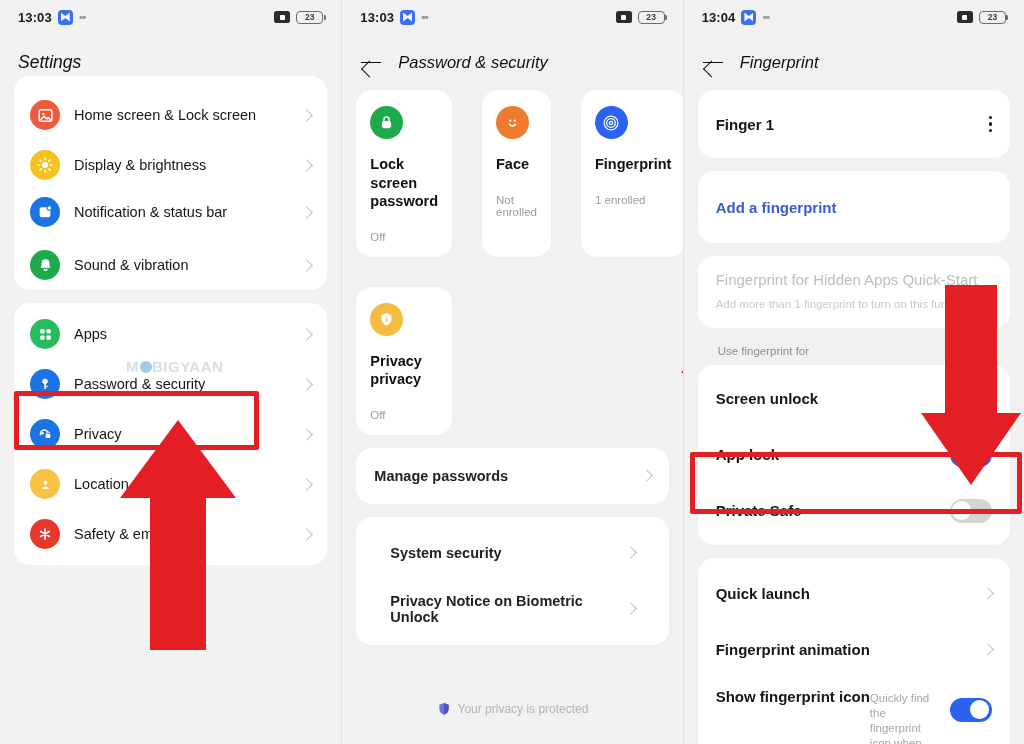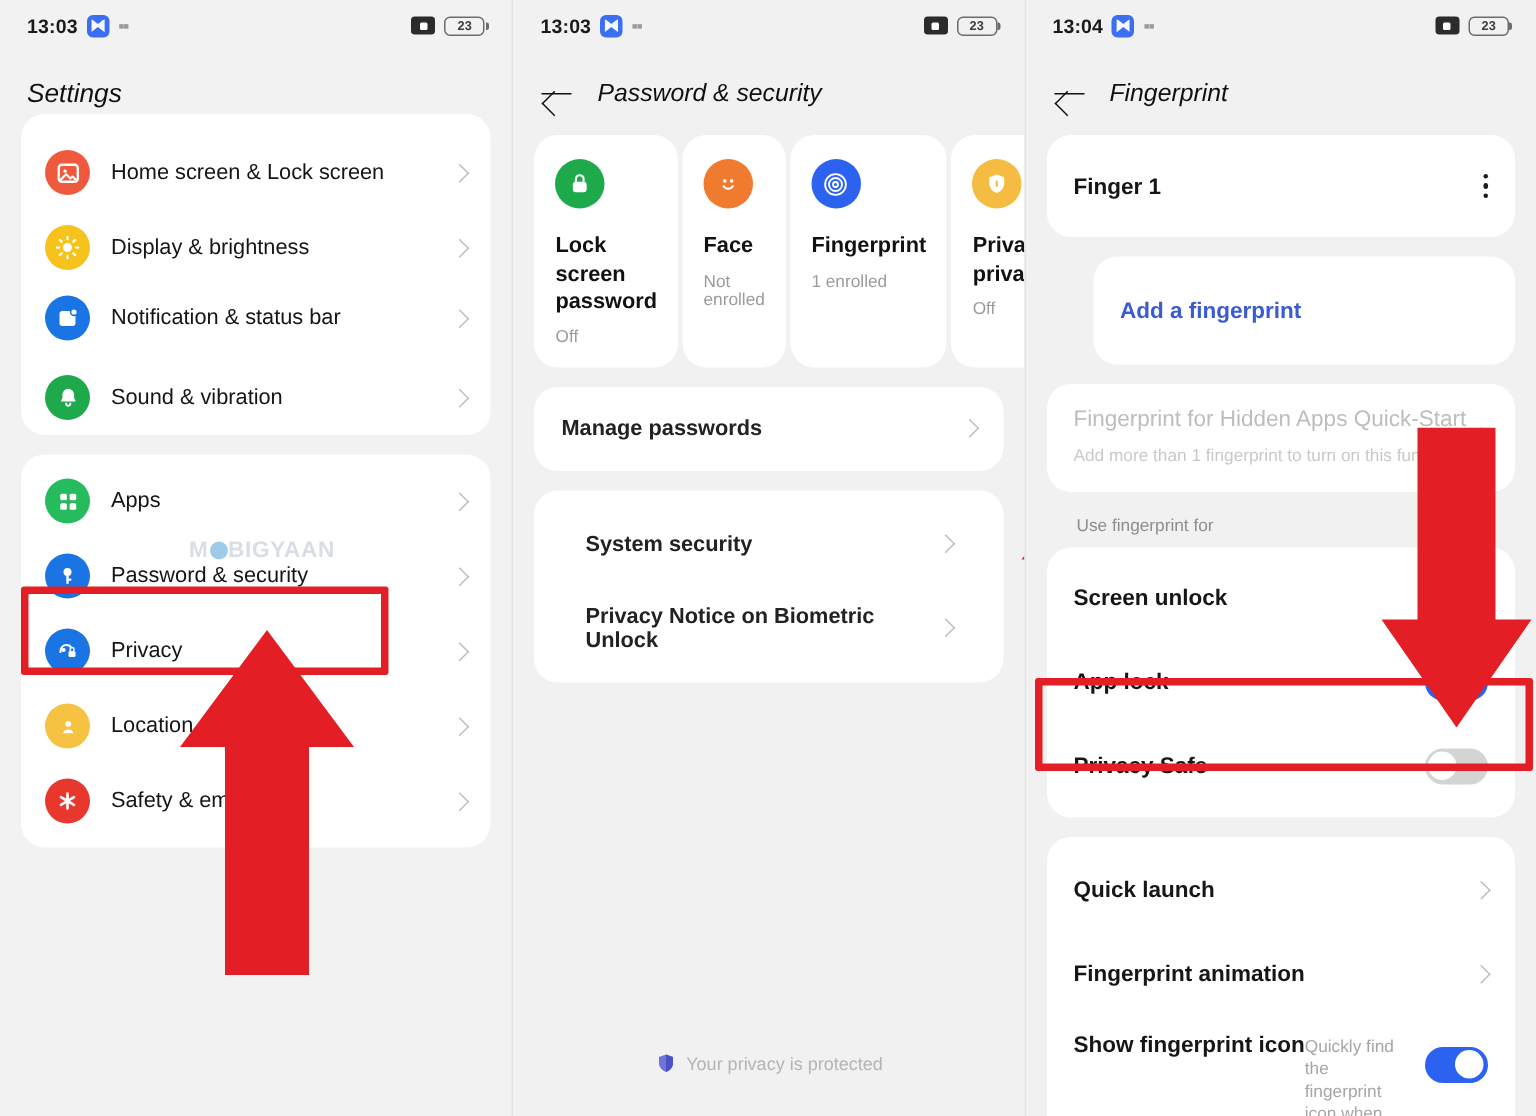--- a/index.html
+++ b/index.html
@@ -95,32 +95,32 @@
     display: flex; align-items: center; justify-content: center;
     color: #fff;
   }
   .rico svg { display:block; }
 
   
   .p1 .card .row { min-height: 50px; justify-content: flex-end; }
   .p1 .partial { margin-top: -14px; }
 
   
-  .tiles { display: grid; grid-template-columns: 1fr 1fr 1fr 1fr; gap: 3px; }
+  .tiles { display: grid; grid-template-columns: 1fr 1fr 1fr; gap: 30px; }
   .tile {
     background: #fff; border-radius: 16px; padding: 16px 14px 14px 14px;
     min-height: 135px;
   }
   .tile .tico {
     width: 33px; height: 33px; border-radius: 50%;
     display: flex; align-items: center; justify-content: center; color:#fff;
     margin-bottom: 16px;
   }
   .tile .tname { font-size: 14.5px; font-weight: 700; color: #111; line-height: 1.28; }
-  .tile .tsub { font-size: 11.5px; color: #9b9b9b; margin-top: 8px; }
+  .tile .tsub { font-size: 11.5px; color: #9b9b9b; margin-top: 20px; }
 
   .p2 .plainrow { min-height: 56px; padding: 0 18px; }
   .p2 .plainrow .label { font-size: 14.5px; font-weight: 700; color: #222; }
 
   .privacy-foot {
     position: absolute; left: 0; right: 0; bottom: 28px;
     display: flex; align-items: center; justify-content: center; gap: 7px;
     font-size: 12px; color: #b4b4b4;
   }
   .shield-ico { width: 14px; height: 15px; }
@@ -452,21 +452,21 @@
         <div class="row bigrow">
           <span class="label">Finger 1</span>
           <span class="kebab">
               <i></i>
               <i></i>
               <i></i>
             </span>
         </div>
       </div>
 
-      <div class="card" style="padding:8px 0;margin-left:31px;">
+      <div class="card" style="padding:8px 0;">
         <div class="row bigrow">
           <span class="addfp">Add a fingerprint</span>
         </div>
       </div>
 
       <div class="card">
         <div class="disabled-block">
           <div class="t1">Fingerprint for Hidden Apps Quick-Start</div>
           <div class="t2">Add more than 1 fingerprint to turn on this function.</div>
           <span class="chev"></span>
@@ -482,21 +482,21 @@
               <i></i>
             </span>
         </div>
         <div class="row bigrow">
           <span class="label">App lock</span>
           <span class="toggle on">
               <i></i>
             </span>
         </div>
         <div class="row bigrow">
-          <span class="label">Privacy Safe</span>
+          <span class="label">Private Safe</span>
           <span class="toggle">
               <i></i>
             </span>
         </div>
       </div>
 
       <div class="card" style="padding:8px 0 4px 0;">
         <div class="row bigrow">
           <span class="label">Quick launch</span>
           <span class="chev"></span>

